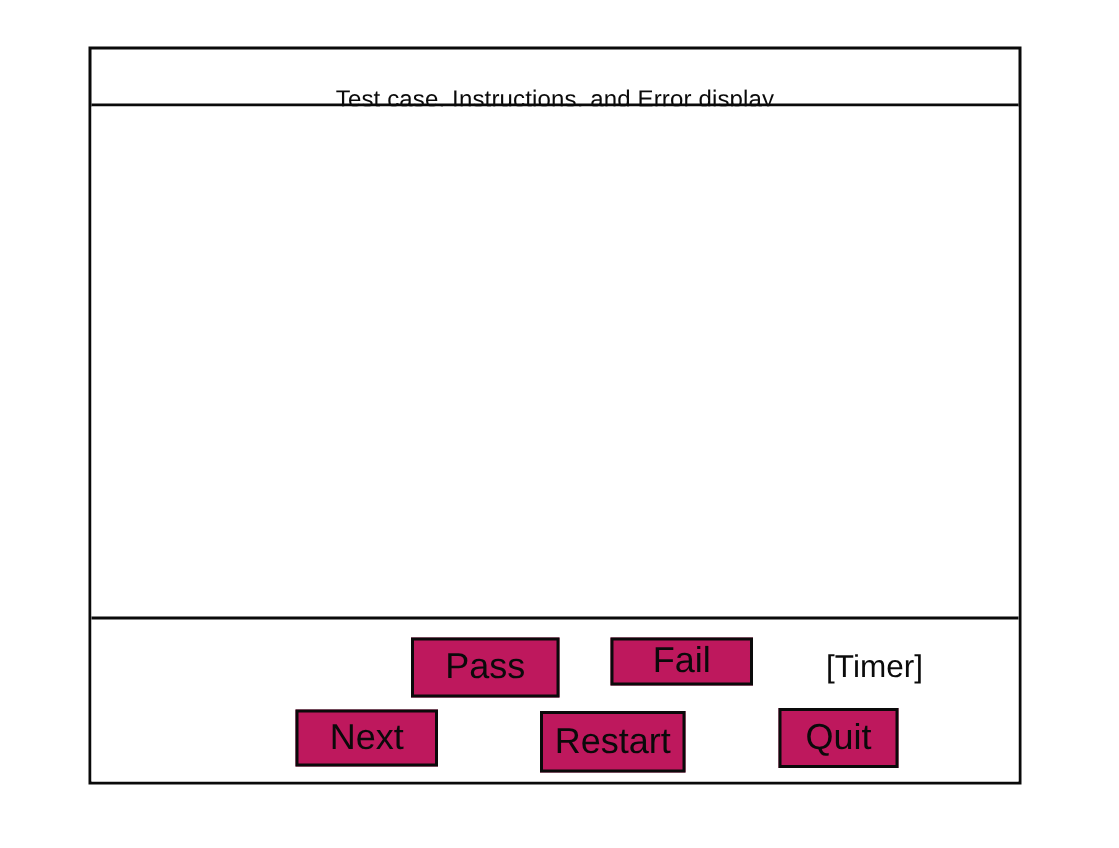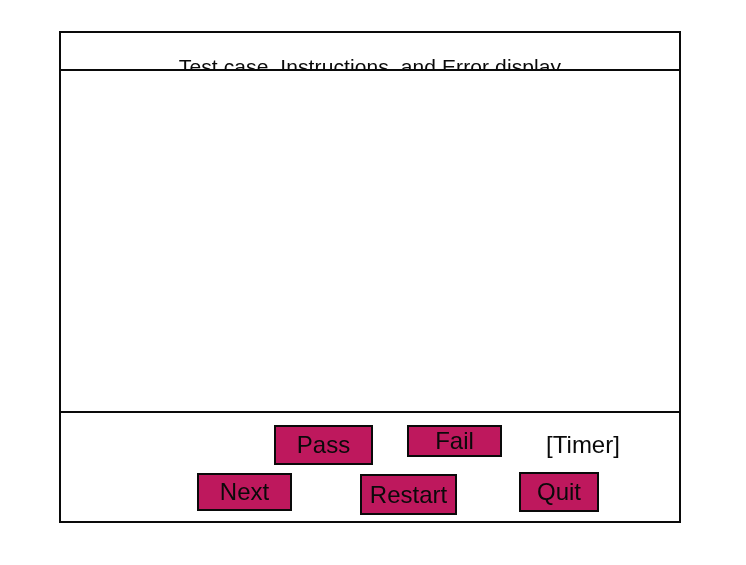--- a/index.html
+++ b/index.html
@@ -35,21 +35,21 @@
     position: absolute;
     left: 0; right: 0; top: 0;
     height: 38px;
     box-sizing: border-box;
     border-bottom: 2.5px solid #0a0a0a;
     display: flex;
     align-items: center;
     justify-content: center;
   }
   .header-title {
-    font-size: 21px;
+    font-size: 16px;
     letter-spacing: 0.1px;
     white-space: nowrap;
     margin-top: 32px;
   }
   .content-area {
     position: absolute;
     left: 0; right: 0;
     top: 38px;
     height: 340px;
     background: #ffffff;
@@ -73,21 +73,21 @@
     justify-content: center;
     font-size: 24px;
     white-space: nowrap;
     cursor: default;
   }
   .timer-label {
     position: absolute;
     display: flex;
     align-items: center;
     justify-content: center;
-    font-size: 24px;
+    font-size: 21px;
     white-space: nowrap;
   }
   
   .btn-pass    { left: 213px; top: 392px; width: 99px;  height: 40px; }
   .btn-fail    { left: 346px; top: 392px; width: 95px;  height: 32px; }
   .timer-label { left: 478px; top: 392px; width: 88px;  height: 40px; }
   .btn-next    { left: 136px; top: 440px; width: 95px;  height: 38px; }
   .btn-restart { left: 299px; top: 441px; width: 97px;  height: 41px; }
   .btn-quit    { left: 458px; top: 439px; width: 80px;  height: 40px; }
 </style>

